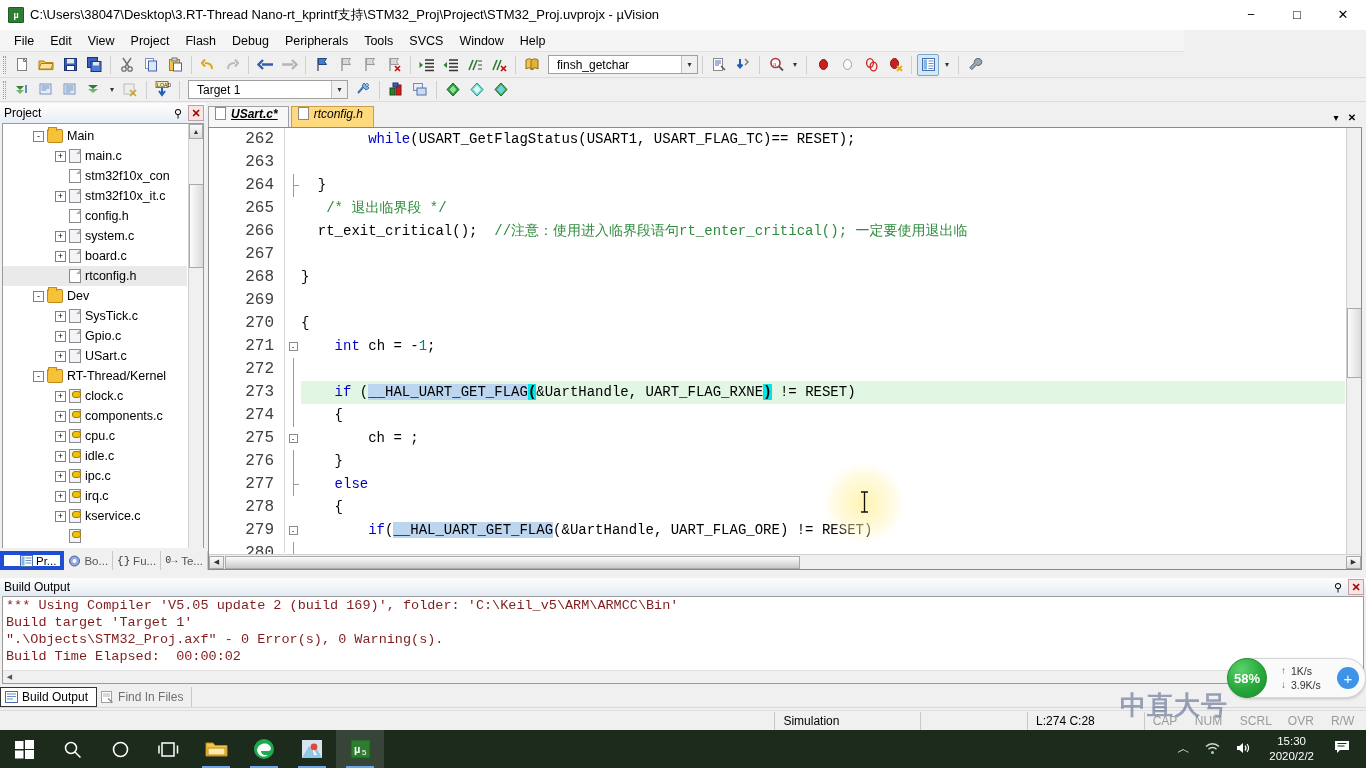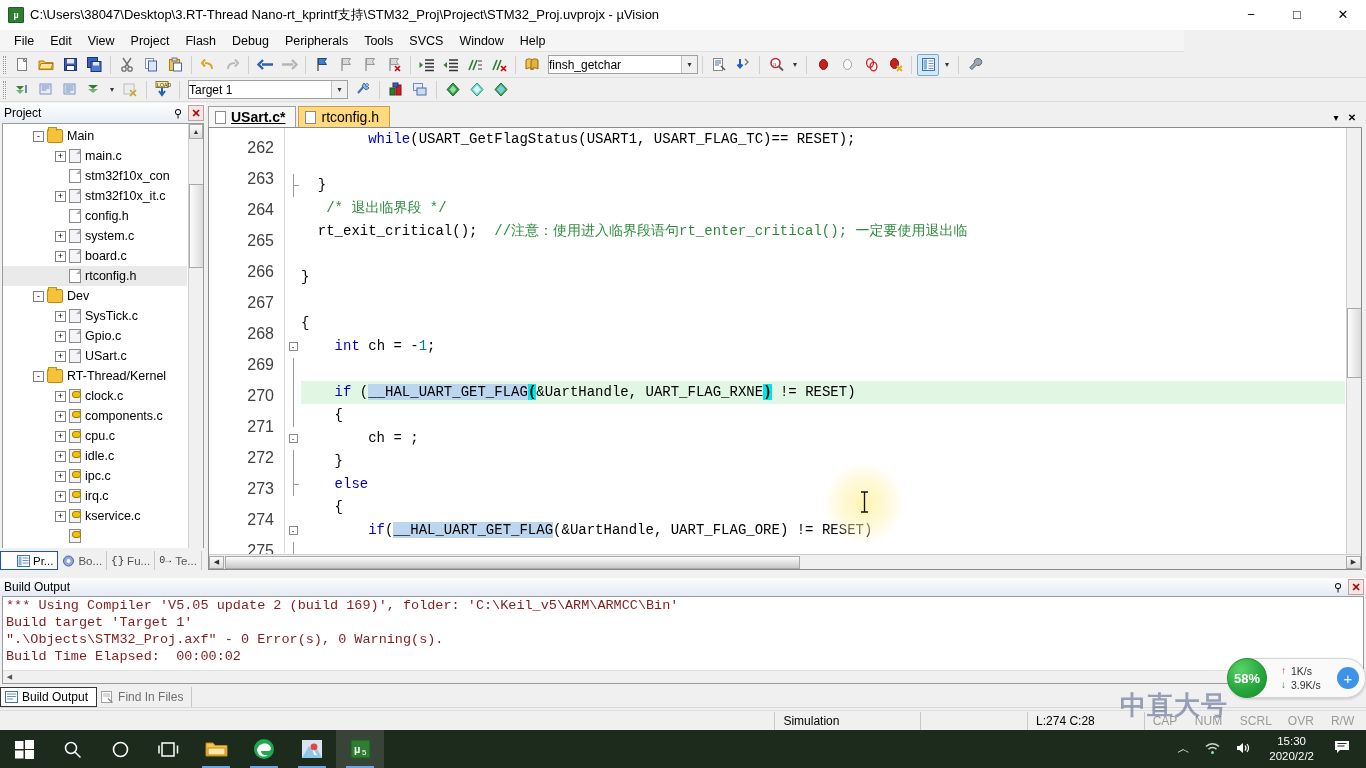--- a/index.html
+++ b/index.html
@@ -54,21 +54,21 @@
     border-left: 1px dotted #999; border-right: 1px dotted #999; flex:none;}
   .tb-btn {
     width: 22px; height: 22px; margin: 0 1px; flex: none;
     display: flex; align-items: center; justify-content: center;
     border: 1px solid transparent; border-radius: 2px;
   }
   .tb-btn.active-tool { background: #d4e9f7; border-color: #7aa9c6; }
   .tb-sep { width: 1px; height: 18px; background: #cfcfcf; margin: 0 4px; flex:none; }
   .tb-combo {
     height: 19px; border: 1px solid #a0a0a0; background: #fff;
-    display: flex; align-items: center; font-size: 12px; padding-left: 0;
+    display: flex; align-items: center; font-size: 12px; padding-left: 8px;
     margin-left: 4px; color: #000;
   }
   .tb-combo .arrow {
     width: 16px; height: 17px; margin-left: auto; background: #f0f0f0;
     border-left: 1px solid #c0c0c0; display:flex; align-items:center; justify-content:center;
     font-size: 8px; color:#333;
   }
   .combo-finsh { width: 150px; }
   .combo-target { width: 160px; }
 
@@ -151,37 +151,37 @@
   }
 
   .panel-tabs {
     position: absolute; left: 0; top: 548px; width: 206px; height: 22px;
     display: flex; align-items: flex-end; background: #f0f0f0;
   }
   .ptab {
     display: flex; align-items: center; height: 19px; padding: 0 4px;
     font-size: 11.5px; color: #000; border-right: 1px solid #c8c8c8;
   }
-  .ptab.active { border: 1px solid #1d4ed8; background: #fff; font-weight: normal; padding-left: 16px; }
+  .ptab.active { border: 4px solid #1d4ed8; background: #fff; font-weight: normal; padding-left: 16px; }
   .ptab.inactive { color: #555; }
   .ptab .ticon-sm { width: 13px; height: 12px; margin-right: 3px; flex:none; }
 
   
   .editor-area {
     position: absolute; left: 208px; top: 103px; right: 4px; height: 467px;
     background: #f0f0f0;
   }
   .editor-tabbar {
     height: 24px; display: flex; align-items: flex-end; position: relative;
     background: #f0f0f0;
   }
   .etab {
-    height: 21px; display: flex; align-items: center; padding: 0 10px 0 6px;
-    font-size: 14px; border: 1px solid #a0a0a0; border-bottom: none;
-    margin-right: 2px; position: relative;
+    height: 21px; display: flex; align-items: flex-start; padding: 0 10px 0 6px;
+    font-size: 12px; border: 1px solid #a0a0a0; border-bottom: none;
+    margin-right: 2px; position: relative; font-style: italic;
   }
   .etab.active { background: #f7f7f7; color: #000; }
   .etab.active .tlabel { text-decoration: underline; font-weight: bold; }
   .etab.modified-alt { background: #ffd97e; border-color: #c8a04a; }
   .etab .ticon-sm {
     width: 11px; height: 13px; background:#fff; border:1px solid #8a8a8a; margin-right:5px; flex:none;
   }
   .tabbar-btns {
     position: absolute; right: 2px; bottom: 2px; display: flex; align-items: center;
   }
@@ -200,21 +200,21 @@
   .fold-col {
     position: absolute; left: 76px; top: 0; width: 16px; bottom: 16px;
     background: #fff;
   }
   .code-lines {
     position: absolute; left: 92px; top: 0; right: 16px; bottom: 16px;
     overflow: hidden;
   }
   .ln {
     height: 23px; line-height: 23px; text-align: right; padding-right: 10px;
-    font-family: Liberation Sans, sans-serif; font-size: 16px; color: #404040; margin-top: 8px;
+    font-family: Liberation Mono, monospace; font-size: 16px; color: #404040;
   }
   .cl {
     height: 23px; line-height: 23px; white-space: pre;
     font-family: "Liberation Mono", monospace; font-size: 14px; color: #000;
   }
   .cl.hl { background: #e2f6e4; }
   .kw { color: #0000c8; }
   .cm { color: #2e8b3d; }
   .num { color: #008080; }
   .sel { background: #bdd6f0; }

